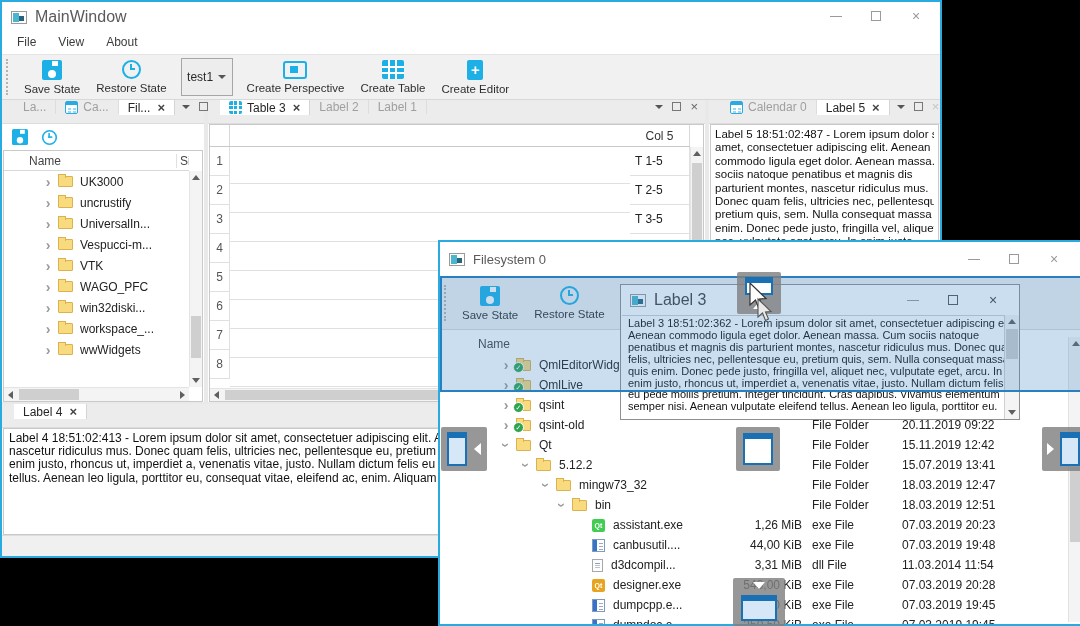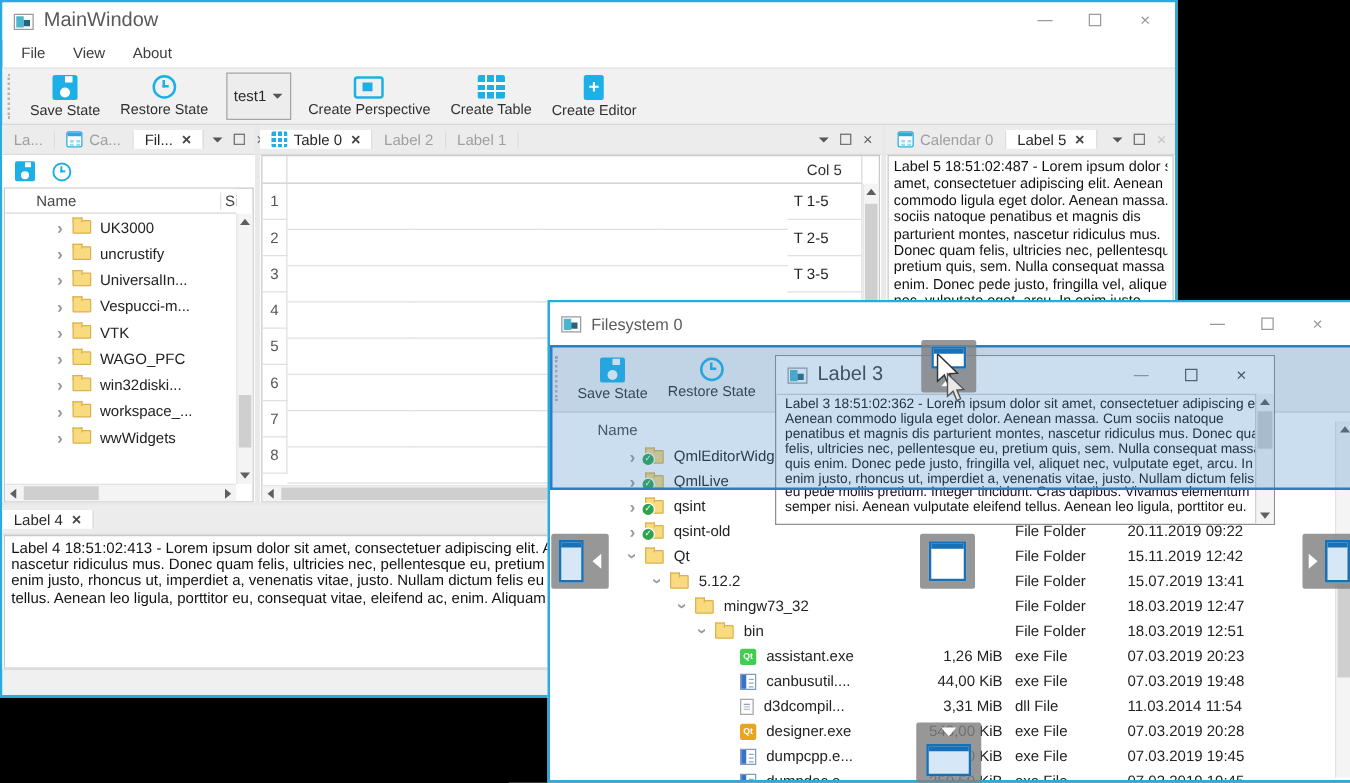--- a/index.html
+++ b/index.html
@@ -38,21 +38,21 @@
   .ic-perspective { width:24px; height:18px; border:2.5px solid #1cb0e6; border-radius:3px; position:relative; }
   .ic-perspective::after { content:""; position:absolute; left:5px; top:3px; width:8px; height:7px; background:#1cb0e6; }
   .ic-editor { width:16px; height:20px; background:#1cb0e6; border-radius:2px; position:relative; }
   .ic-editor::after { content:"+"; position:absolute; left:0; right:0; top:1px; text-align:center; color:#fff; font-size:15px; font-weight:bold; }
   .ic-table { width:22px; height:19px; background:#1cb0e6; border-radius:2px;
     background-image:linear-gradient(to right, transparent 0 6px, #fff 6px 8px, transparent 8px 13px, #fff 13px 15px, transparent 15px),
                      linear-gradient(to bottom, transparent 0 6px, #fff 6px 8px, transparent 8px 12px, #fff 12px 14px, transparent 14px); }
 
   
   .panel { position:absolute; background:#fff; }
-  .tabbar { position:absolute; left:0; top:0; right:0; height:24px; background:#ececec; display:flex; align-items:center; border-bottom:1px solid #dcdcdc; }
+  .tabbar { position:absolute; left:0; top:0; right:0; height:24px; background:#ececec; display:flex; align-items:flex-start; border-bottom:1px solid #dcdcdc;padding-left:12px; }
   .tab { display:flex; align-items:center; gap:5px; padding:0 9px; color:#9f9f9f; border-right:1px solid #dddddd; white-space:nowrap; }
   .tab.active { background:#fff; color:#262626; border-right:1px solid #d5d5d5; }
   .tab-close { color:#444; font-size:13px; font-weight:bold; margin-left:2px; }
   .tabbar-btns { margin-left:auto; display:flex; align-items:center; gap:9px; padding:0 7px; }
   .ic-undock { width:9px; height:9px; position:relative; }
   .ic-undock::before { content:""; position:absolute; right:0; top:0; width:7px; height:7px; border:1px solid #777; }
   .ic-undock::after { content:""; position:absolute; left:0; bottom:0; width:7px; height:7px; border:1px solid #777; background:#ececec; }
   .xgly { color:#666; font-size:13px; line-height:1; }
   .xgly.dim { color:#c4c4c4; }
   .ic-grid-sm { width:13px; height:13px; background:#1cb0e6; border-radius:2px;
@@ -318,21 +318,21 @@
         <span class="sb-thumb" style="top:1px; bottom:1px; left:15px; width:60px;"></span>
         <span class="sb-arrow ar-right" style="top:3px; right:4px;"></span>
       </div>
     </div>
   </div>
 
   <div class="panel" id="table-panel">
     <div class="tabbar">
       <span class="tab active">
         <span class="ic-grid-sm"></span>
-        <span>Table 0</span>
+        <span>Table 3</span>
         <span class="tab-close">×</span>
         </span>
       <span class="tab">
           <span>Label 2</span>
         </span>
       <span class="tab">
           <span>Label 1</span>
         </span>
       <span class="tabbar-btns">
         <span class="tri-down"></span>

